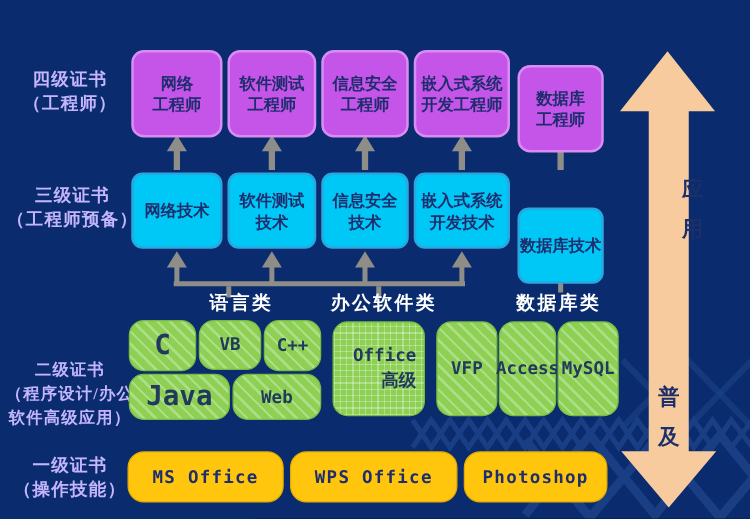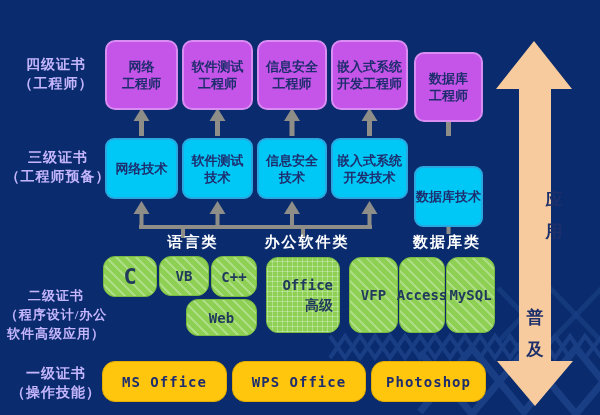--- a/index.html
+++ b/index.html
@@ -192,26 +192,27 @@
     <span class="ln"></span>
   </div>
 
   <div class="abs cat-label" style="left:193px;top:233px;">语言类</div>
   <div class="abs cat-label" style="left:307px;top:233px;">办公软件类</div>
   <div class="abs cat-label" style="left:447px;top:233px;">数据库类</div>
 
   <div class="abs box lv2 code-big" style="left:103px;top:256px;width:54px;height:41px;">C</div>
   <div class="abs box lv2 code-mid" style="left:159px;top:256px;width:50px;height:40px;">VB</div>
   <div class="abs box lv2 code-mid" style="left:211px;top:256px;width:46px;height:41px;">C++</div>
+  <div class="abs box lv2 code-big" style="left:103px;top:299px;width:81px;height:37px;">Java</div>
   <div class="abs box lv2 code-mid" style="left:186px;top:299px;width:71px;height:37px;">Web</div>
   <div class="abs box lv2 grid" style="left:266px;top:257px;width:74px;height:76px;">Office 高级</div>
   <div class="abs box lv2 code-mid" style="left:349px;top:257px;width:49px;height:76px;">VFP</div>
   <div class="abs box lv2 code-mid" style="left:399px;top:257px;width:46px;height:76px;">Access</div>
   <div class="abs box lv2 code-mid" style="left:446px;top:257px;width:49px;height:76px;">MySQL</div>
 
   <div class="abs box lv1" style="left:102px;top:361px;width:125px;height:41px;">MS Office</div>
   <div class="abs box lv1" style="left:232px;top:361px;width:134px;height:41px;">WPS Office</div>
   <div class="abs box lv1" style="left:371px;top:361px;width:115px;height:41px;">Photoshop</div>
 
-  <div class="abs v-text" style="left:544px;top:136px;margin-top:48px;">应用</div>
+  <div class="abs v-text" style="left:544px;top:136px;">应用</div>
   <div class="abs v-text" style="left:525px;top:302px;">普及</div>
 
 </div>
 
 </body></html>

